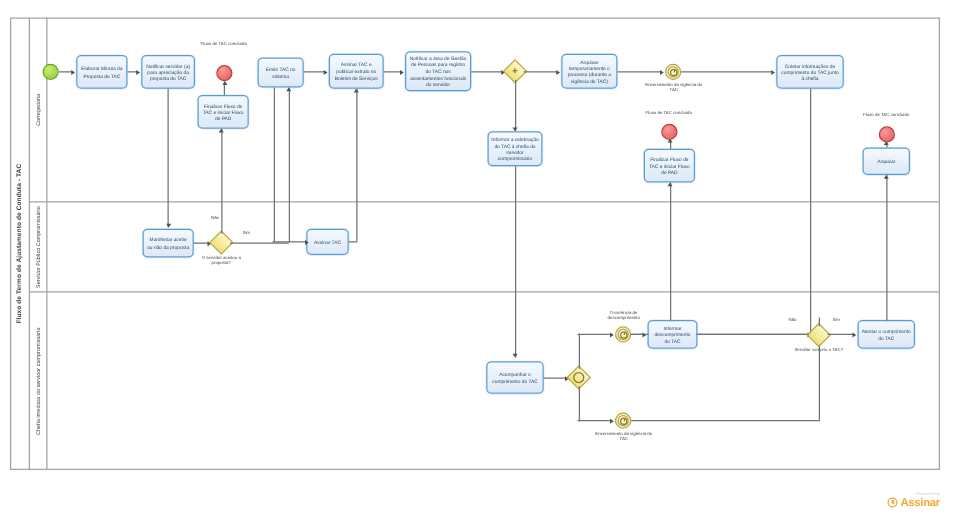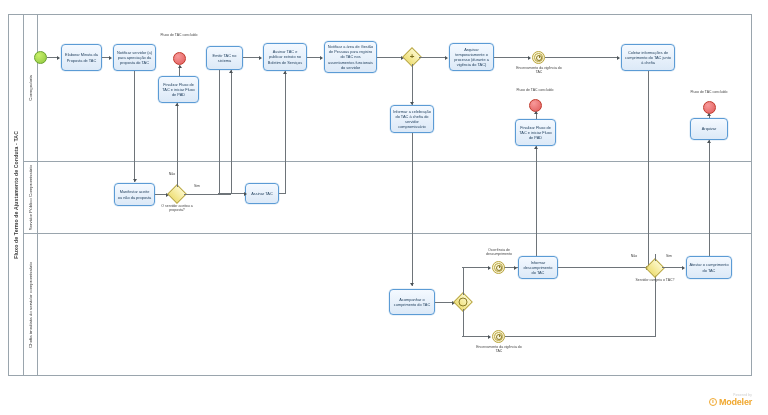--- a/index.html
+++ b/index.html
@@ -274,17 +274,17 @@
   <div class="arw r" style="left:682px;top:265.7px;"></div>
 
   <div class="task" style="left:686px;top:256px;width:46px;height:23px;">Atestar o cumprimento do TAC</div>
 
   <div class="lnk v" style="left:654.6px;top:254px;height:7px;"></div>
 
   <div class="wm">
     <div class="pb">Powered by</div>
     <div class="bz">
       <div class="dot"></div>
-      <div class="bzt">Modeler</div>
+      <div class="bzt">Assinar</div>
     </div>
   </div>
 
 </div>
 
 </body></html>

